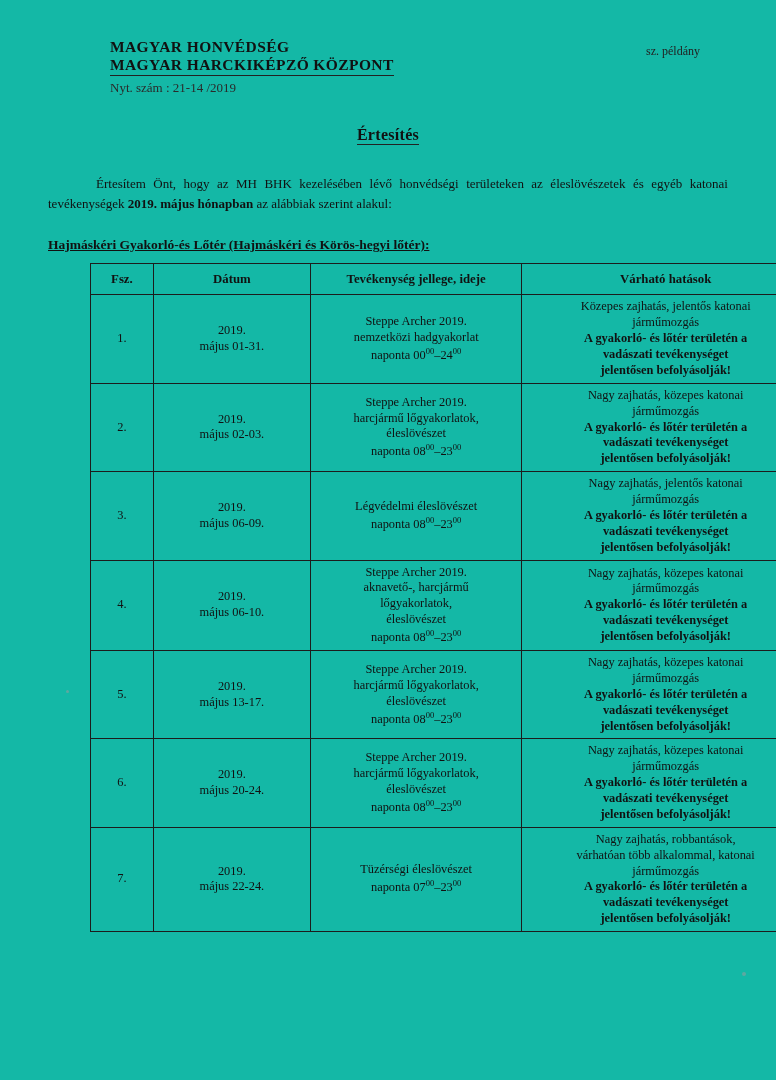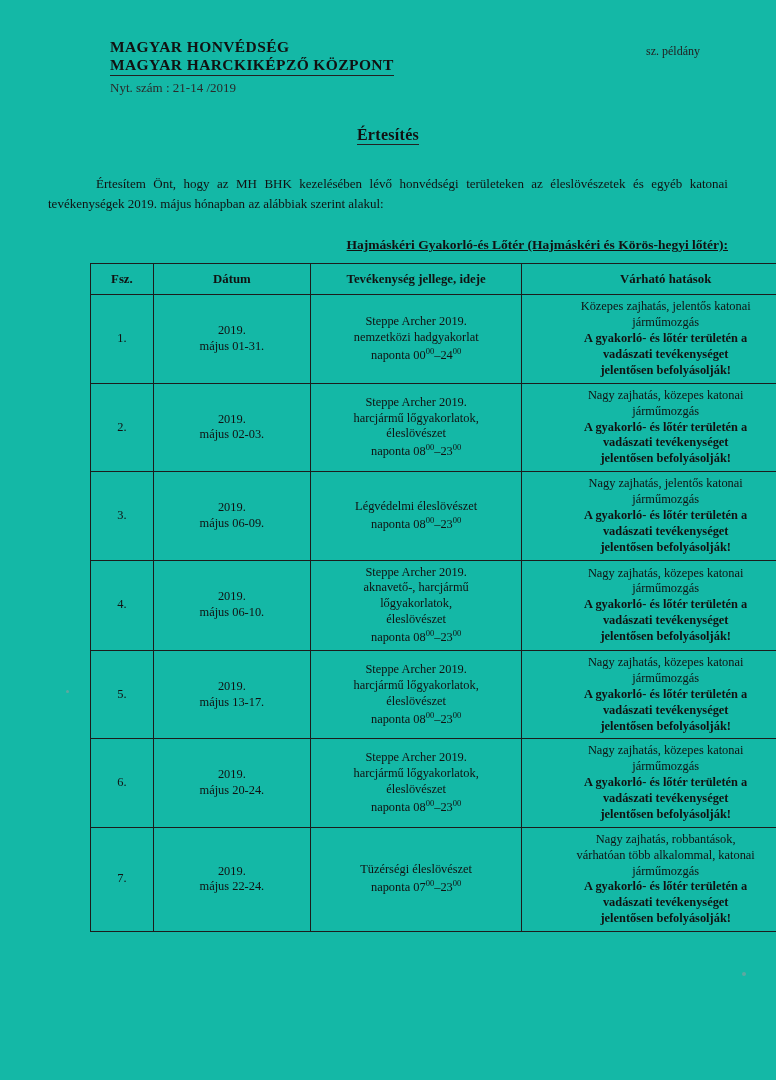--- a/index.html
+++ b/index.html
@@ -72,29 +72,28 @@
   }
 
   
   .intro {
     margin-top: 30px;
     font-size: 13px;
     line-height: 1.5;
     text-align: justify;
     text-indent: 48px;
   }
-  .intro b { font-weight: normal; }
+  .intro b { font-weight: bold; }
 
   
   .section-heading {
     margin-top: 24px;
     font-size: 13.5px;
     font-weight: bold;
     text-decoration: underline;
-    text-align: right;
   }
 
   
   table.notice {
     margin-top: 10px;
     margin-left: 42px;
     border-collapse: collapse;
     width: 720px;
     table-layout: fixed;
   }

